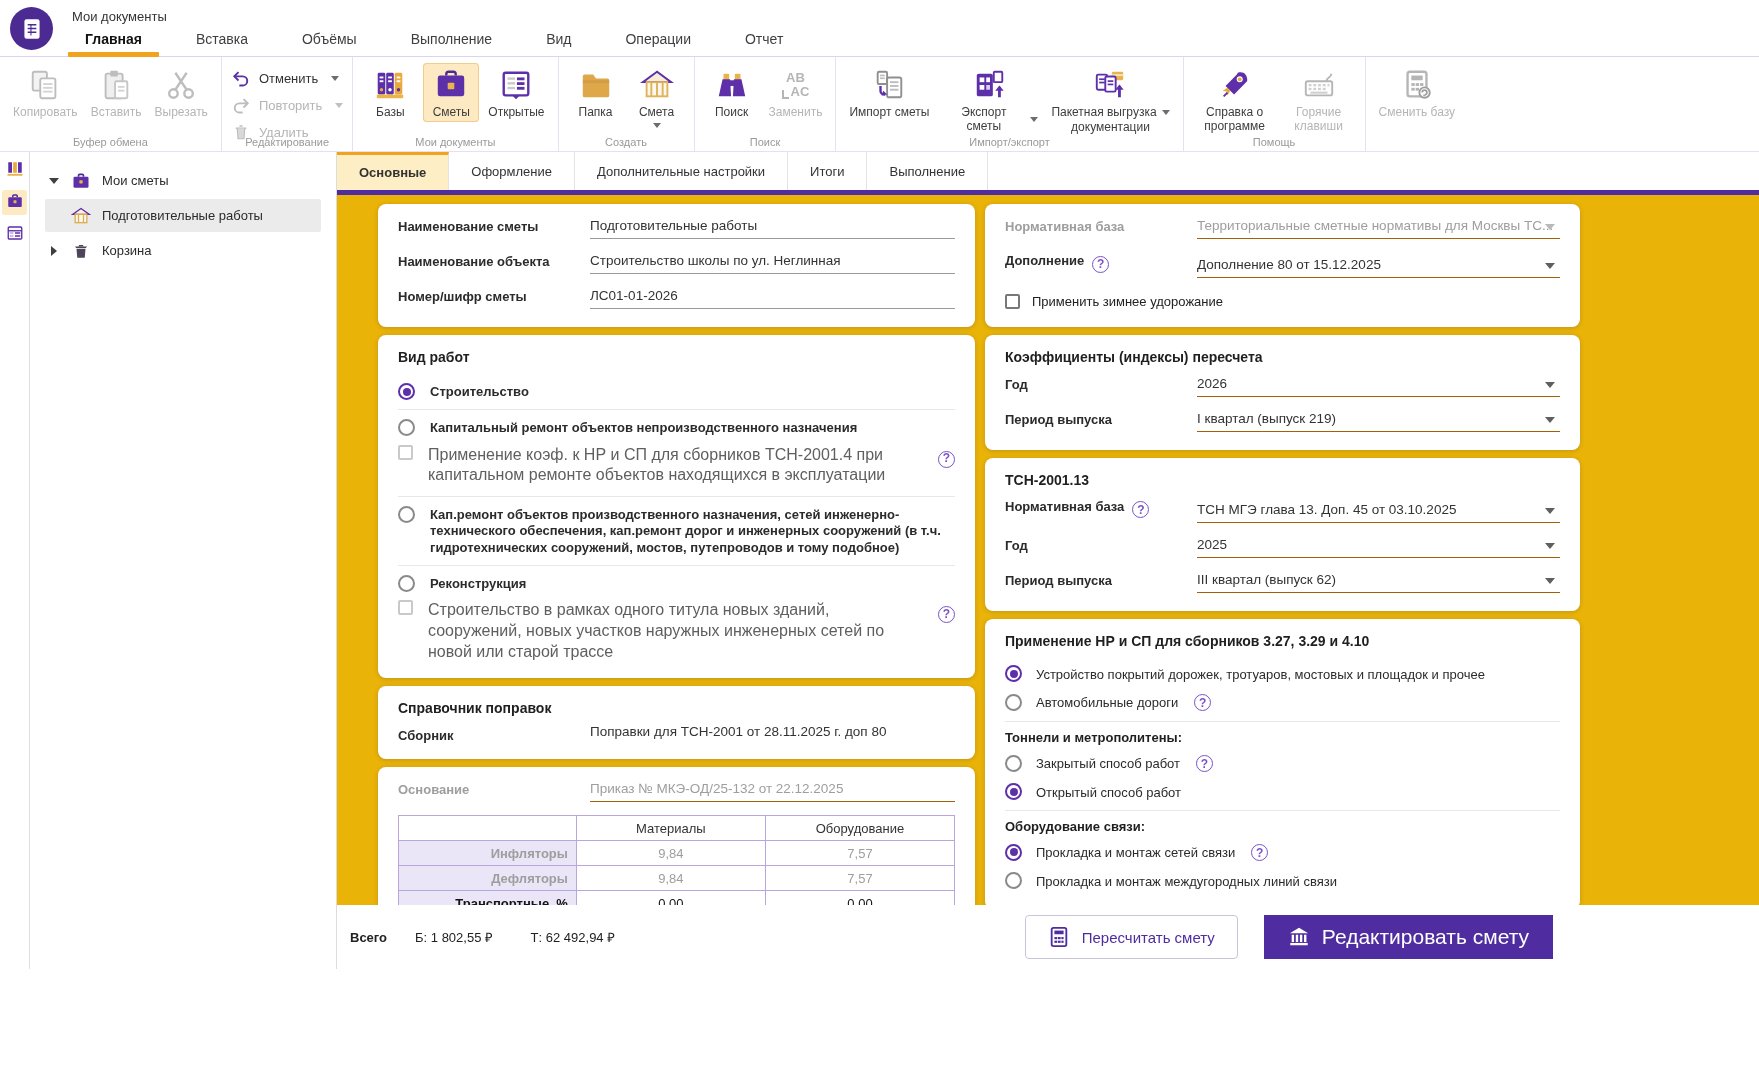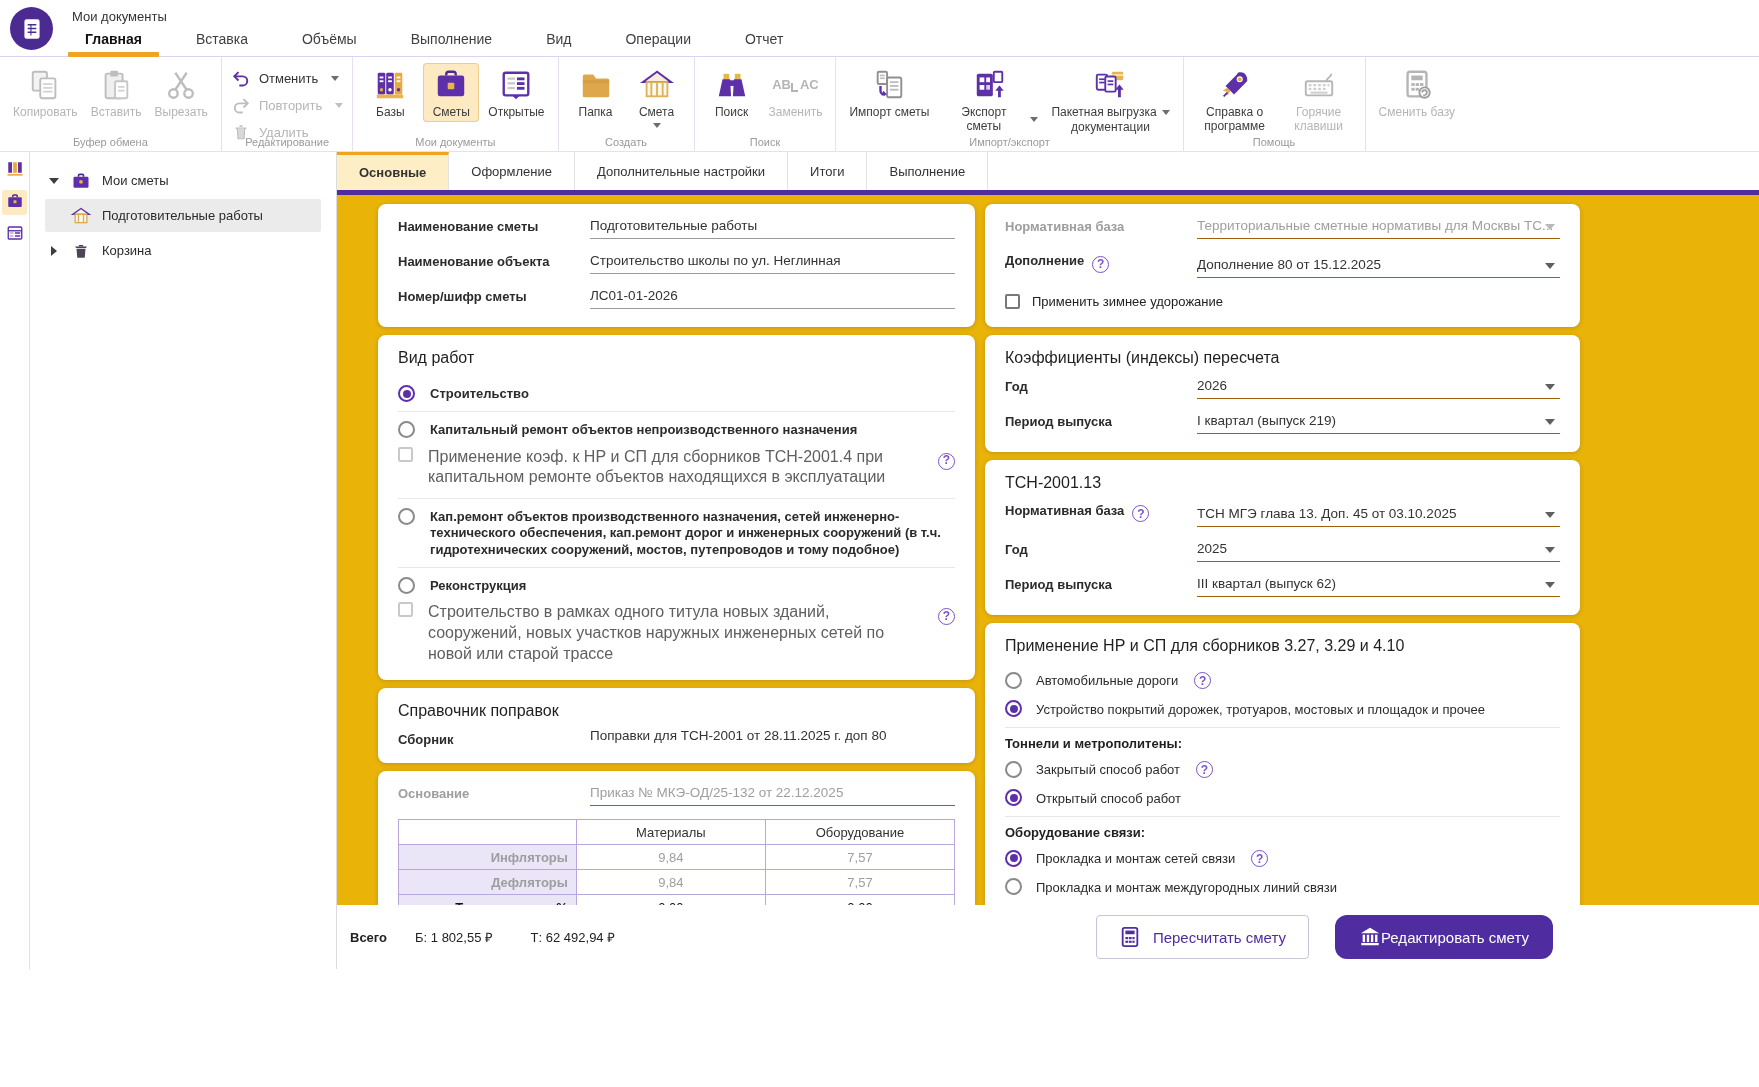--- a/index.html
+++ b/index.html
@@ -31,21 +31,21 @@
   .ricon { width:38px; height:40px; display:flex; align-items:center; justify-content:center; }
   .stack { display:flex; flex-direction:column; gap:7px; padding-top:5px; }
   .srow { display:flex; align-items:center; gap:8px; font-size:13px; color:#333; cursor:default; }
   .srow.disabled { color:#b5b5b5; }
   .sicon { width:20px; height:20px; display:flex; align-items:center; justify-content:center; }
   .caret-r { width:0; height:0; border-left:4px solid transparent; border-right:4px solid transparent;
              border-top:5px solid #6d6d6d; display:inline-block; margin-left:5px; flex:none; }
   .caret-r.dis { border-top-color:#c0c0c0; }
   .caret-below { width:0; height:0; border-left:4px solid transparent; border-right:4px solid transparent;
                  border-top:5px solid #6d6d6d; margin-top:2px; }
-  .replace { display:flex; flex-direction:row; align-items:center; justify-content:center;
+  .replace { display:flex; flex-direction:column; align-items:center; justify-content:center;
              font-weight:bold; color:#b5b5b5; font-size:13px; line-height:1.1;text-align:center; }
   .replace .r2 { display:flex; align-items:flex-end; }
   .replace .arr { width:7px; height:9px; border-left:2px solid #b5b5b5; border-bottom:2px solid #b5b5b5;
                   display:inline-block; margin-right:2px; }
   .lbl2 { display:flex; align-items:center; }
 
   
   .workspace { display:flex; height:817px; }
   .iconstrip { width:30px; flex:none; border-right:1px solid #e0e0e0; padding-top:6px; display:flex;
                flex-direction:column; align-items:center; gap:7px; background:#fff; }
@@ -67,21 +67,21 @@
   .ctabs { height:38px; background:#fff; display:flex; flex:none; }
   .ctab { display:flex; align-items:center; justify-content:center; padding:0 22px; font-size:13px; color:#333;
           border-right:1px solid #e3e3e3; cursor:default; }
   .ctab.active { background:#fdeec6; font-weight:bold; border-top:3px solid #f2a31e; }
   .purpleline { height:5px; background:#4f2c9f; flex:none; }
   .scroll { flex:1; display:flex; gap:10px; padding:9px 0 0 13px; align-items:flex-start; overflow:hidden;margin-left:28px; }
   .col { display:flex; flex-direction:column; gap:8px; }
   .col.left { width:597px; flex:none; }
   .col.right { width:595px; flex:none; }
   .card { background:#fff; border-radius:8px; box-shadow:0 1px 4px rgba(60,60,80,.25); padding:14px 20px; }
-  .ctitle { font-size:16px; font-weight:normal; color:#1f1f1f; margin-bottom:11px; }
+  .ctitle { font-size:14px; font-weight:bold; color:#1f1f1f; margin-bottom:11px; }
 
   .fieldrow { display:flex; align-items:flex-end; margin-bottom:14px; }
   .fieldrow:last-child { margin-bottom:4px; }
   .flabel { width:192px; flex:none; font-weight:bold; font-size:13px; color:#2b2b2b; padding-bottom:5px; }
   .fvalue { flex:1; border-bottom:1px solid #a16207; padding:0 24px 5px 0; font-size:13.5px; color:#333;
             position:relative; min-height:19px; white-space:nowrap; overflow:hidden; }
   .fvalue.noline { border-bottom:none; padding-right:0; }
   .caret { position:absolute; right:5px; bottom:8px; width:0; height:0; border-left:5px solid transparent;
            border-right:5px solid transparent; border-top:6px solid #5f5f5f; }
   .fieldrow.dis .flabel { color:#9e9e9e; }
@@ -121,22 +121,22 @@
   
   .bottombar { height:64px; flex:none; background:#fff; display:flex; align-items:center;
                padding:0 206px 0 13px; }
   .totals { display:flex; align-items:baseline; font-size:13px; color:#222; }
   .totals .tl { font-weight:bold; margin-right:28px; }
   .totals .tv { margin-right:38px; }
   .btns { margin-left:auto; display:flex; gap:26px; }
   .btn-outline { height:44px; display:flex; align-items:center; gap:12px; padding:0 22px;
                  border:1px solid #c9c4da; border-radius:4px; background:#fff; color:#4f2c9f; font-size:15px;
                  font-family:"Liberation Sans", sans-serif; cursor:pointer; }
-  .btn-fill { height:44px; display:flex; align-items:center; padding:0 24px; border:none;
-              border-radius:12px; background:#4f2c9f; color:#fff; font-size:15px;
+  .btn-fill { height:44px; display:flex; align-items:center; gap:12px; padding:0 24px; border:none;
+              border-radius:0; background:#4f2c9f; color:#fff; font-size:21px;
               font-family:"Liberation Sans", sans-serif; cursor:pointer; }
   .bottom-strip { height:118px; background:#fff; }
 </style>
 </head>
 <body>
 
 <div class="app">
 
   <header class="titlebar">
     <div class="app-logo">
@@ -682,27 +682,27 @@
             </div>
             <div class="fieldrow">
               <div class="flabel">Период выпуска</div>
               <div class="fvalue"><span>III квартал (выпуск 62)</span><span class="caret"></span></div>
             </div>
           </div>
 
           <div class="card">
             <div class="ctitle">Применение НР и СП для сборников 3.27, 3.29 и 4.10</div>
             <div class="optrow2">
+              <span class="radio checked"></span>
+              <span>Устройство покрытий дорожек, тротуаров, мостовых и площадок и прочее</span>
+            </div>
+            <div class="optrow2">
               <span class="radio"></span>
               <span>Автомобильные дороги</span>
               <span class="help" style="margin-left:2px"></span>
-            </div>
-            <div class="optrow2">
-              <span class="radio checked"></span>
-              <span>Устройство покрытий дорожек, тротуаров, мостовых и площадок и прочее</span>
             </div>
             <div class="subhead">Тоннели и метрополитены:</div>
             <div class="optrow2">
               <span class="radio"></span>
               <span>Закрытый способ работ</span>
               <span class="help" style="margin-left:2px"></span>
             </div>
             <div class="optrow2">
               <span class="radio checked"></span>
               <span>Открытый способ работ</span>

